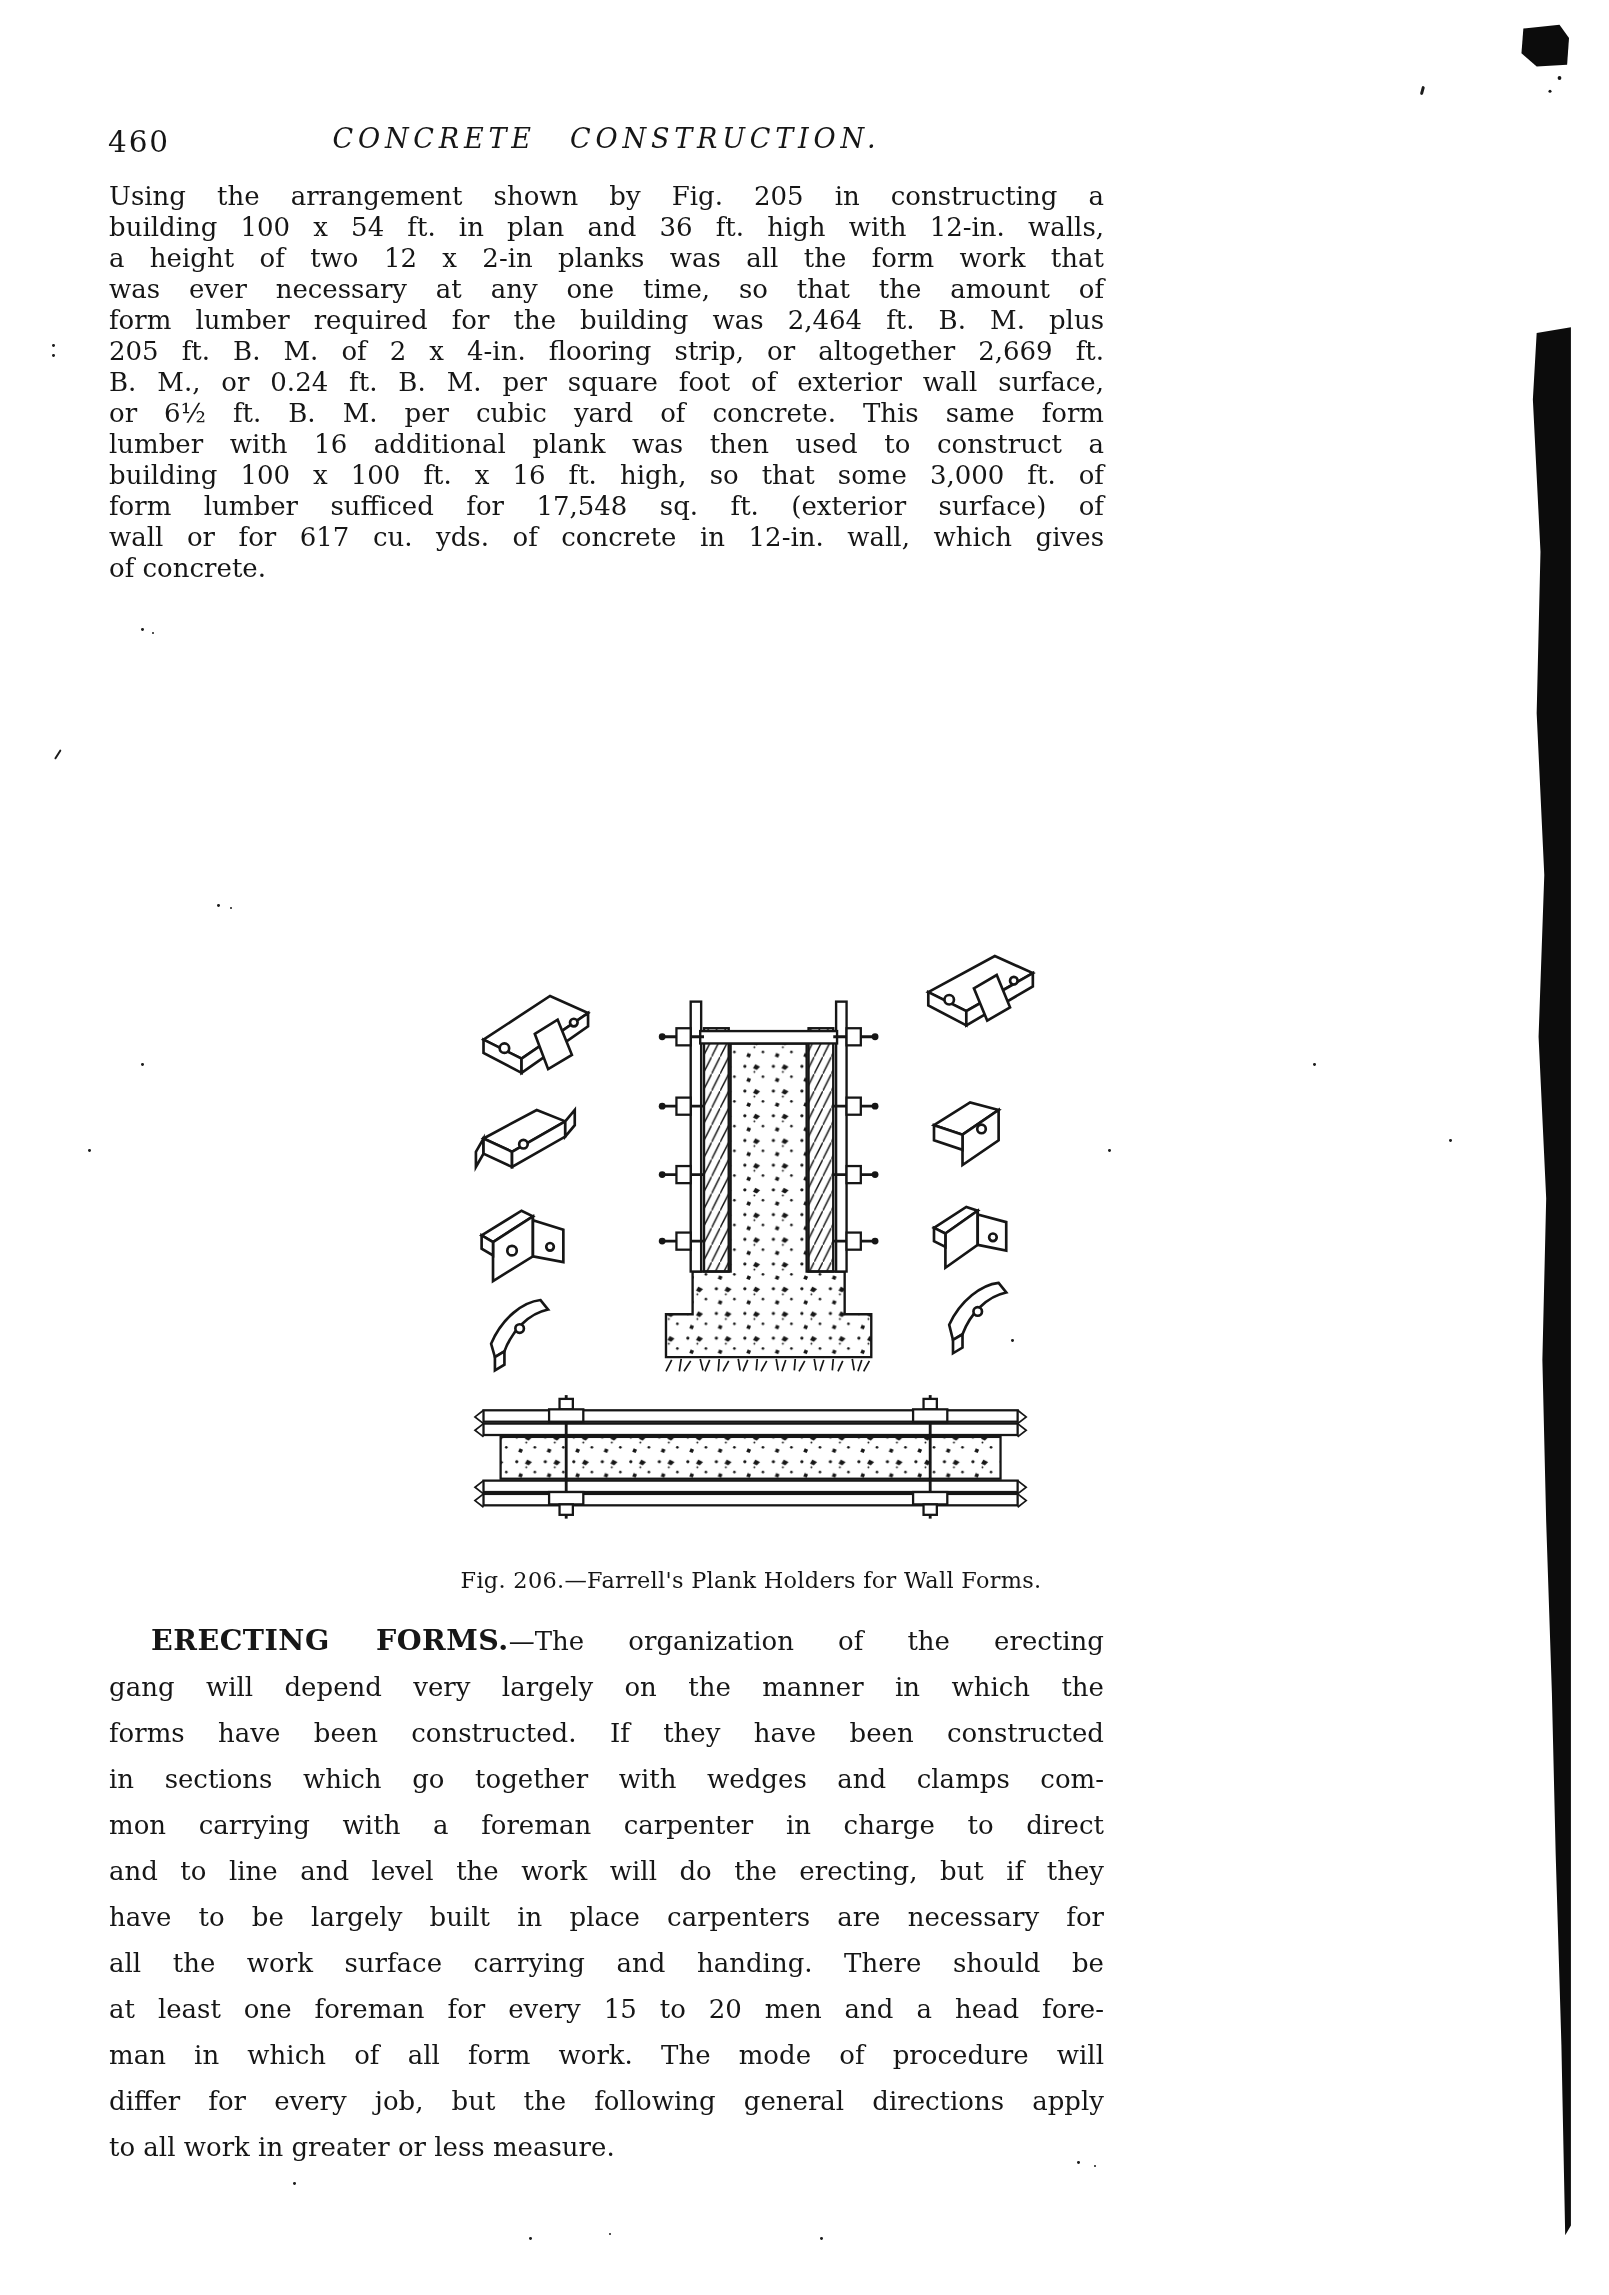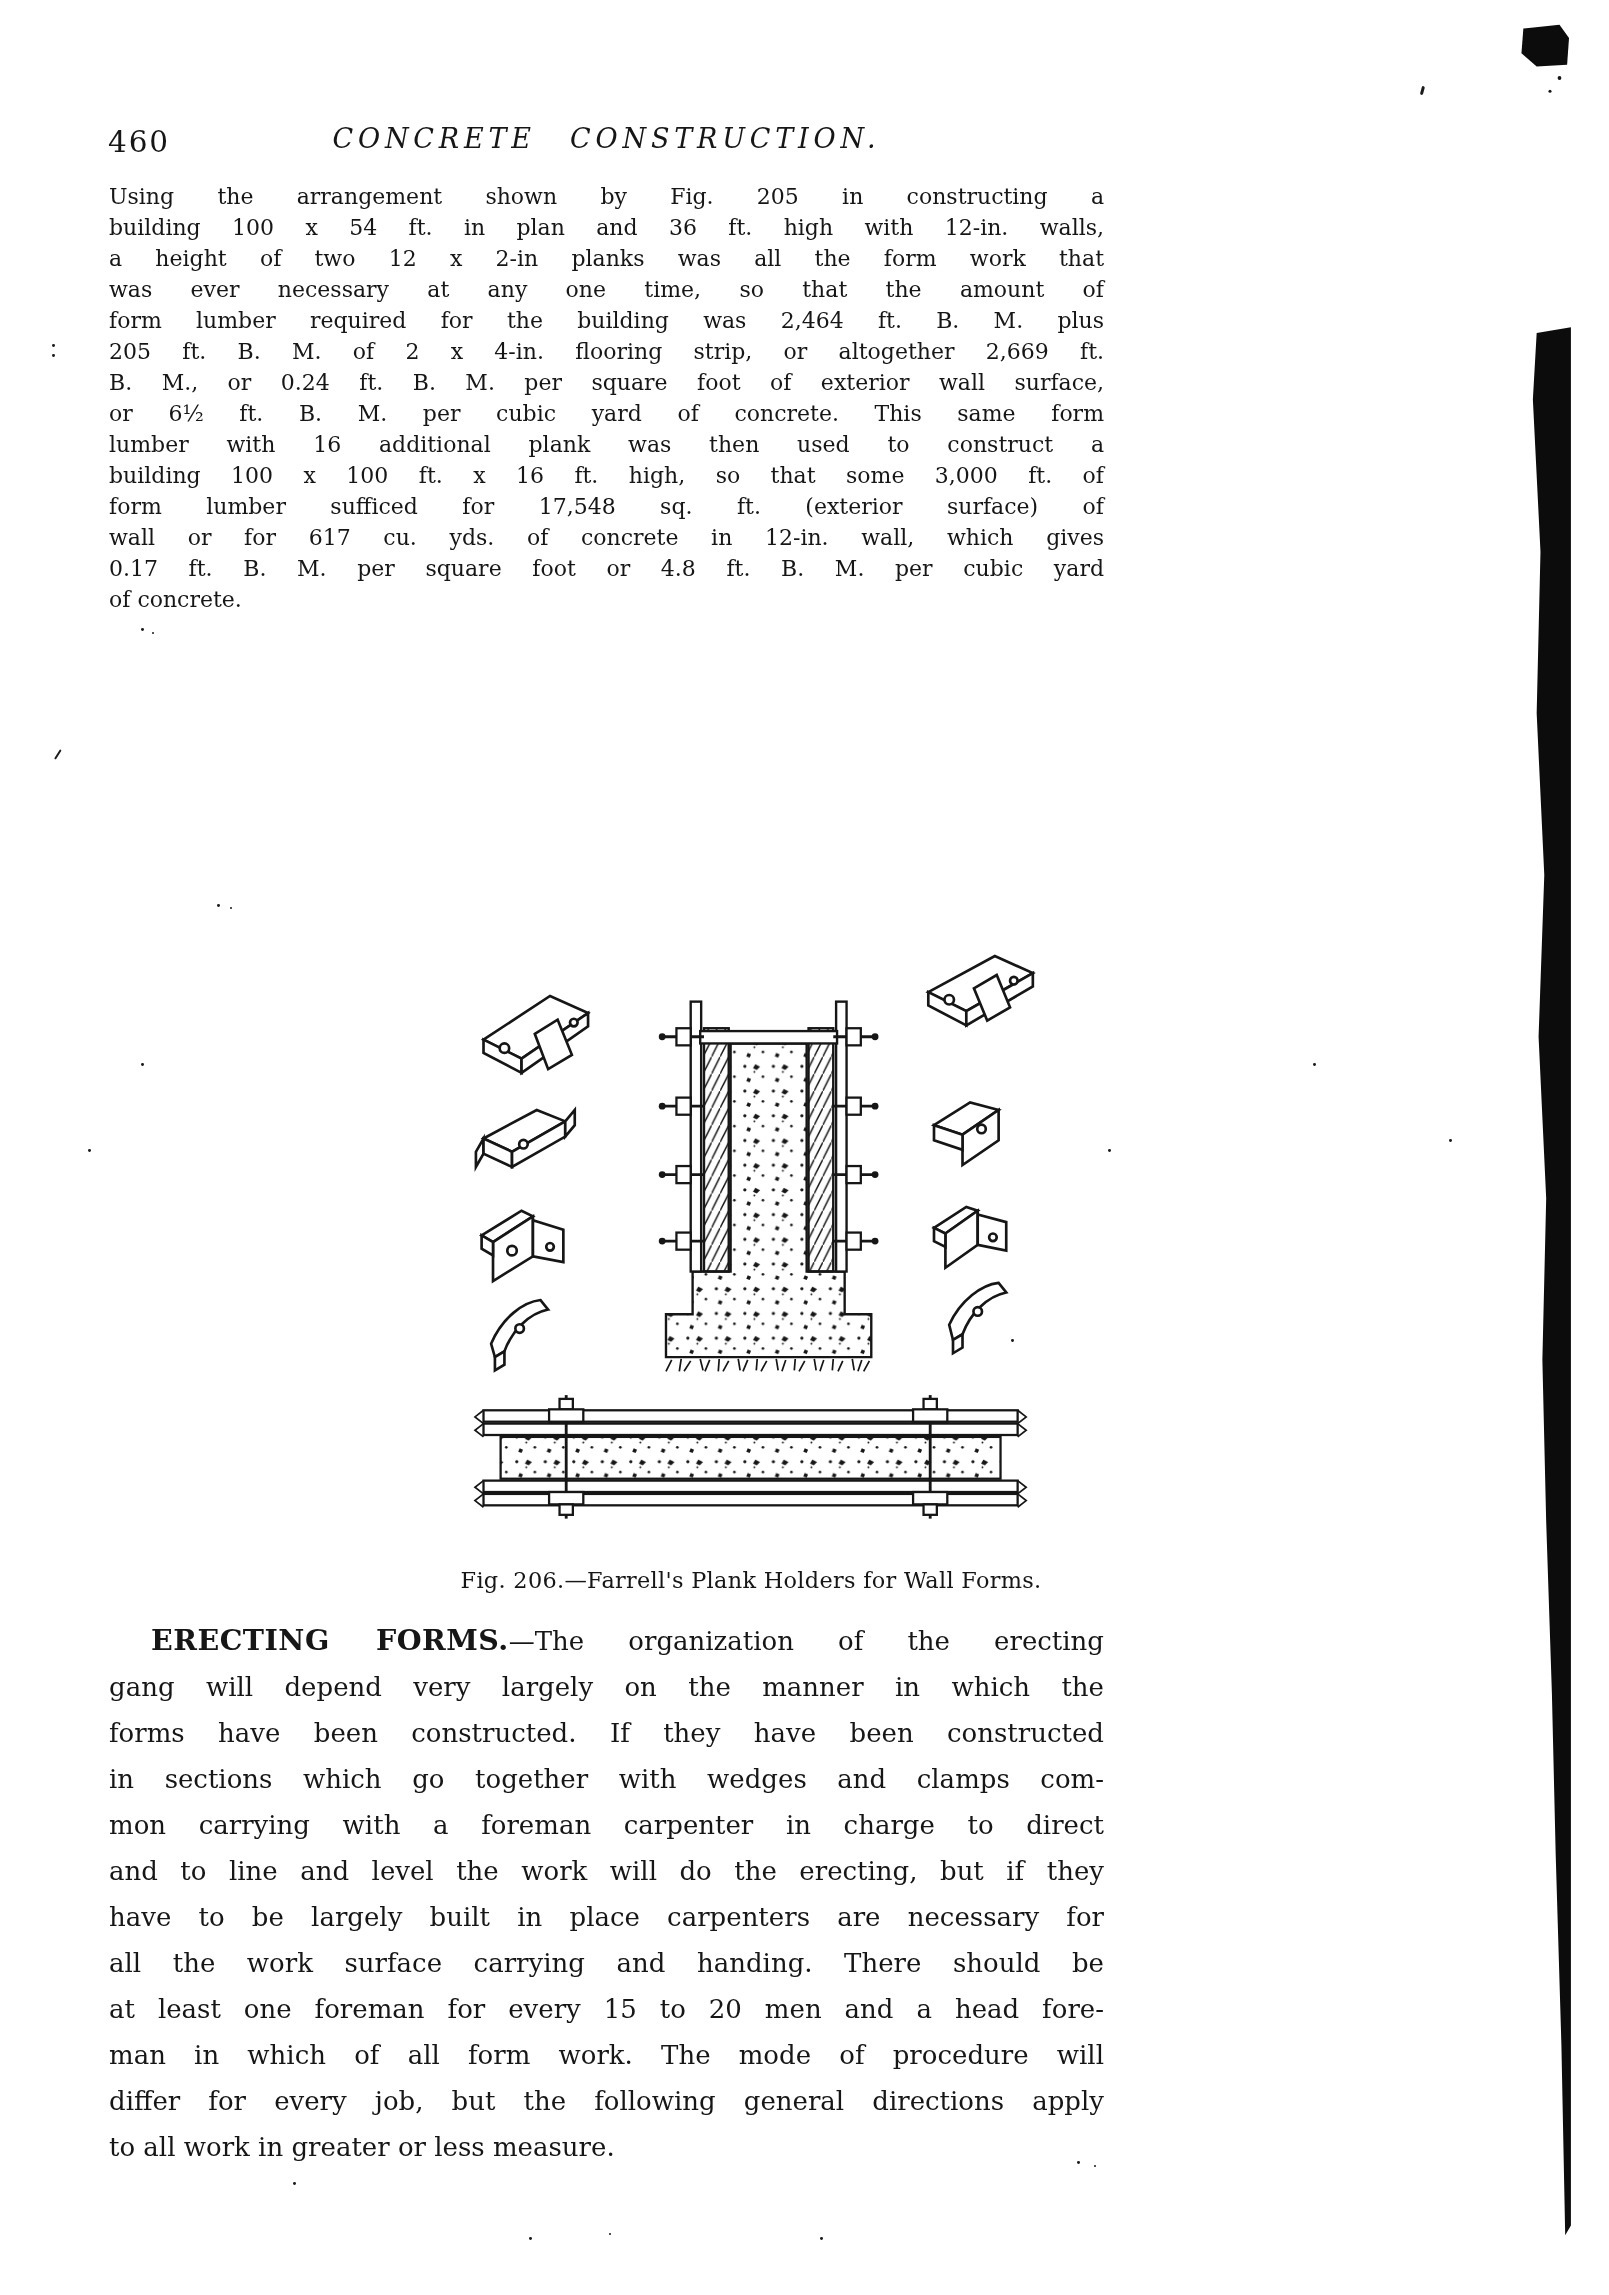--- a/index.html
+++ b/index.html
@@ -7,21 +7,21 @@
     width:1609px;height:2296px;position:relative;overflow:hidden;
     background:#ffffff;color:#161616;
     font-family:"DejaVu Serif","Liberation Serif",serif;
   }
   .folio{position:absolute;left:108px;top:125px;font-size:29.5px;letter-spacing:1.9px;}
   .running-head{
     position:absolute;left:109px;top:123px;width:995px;text-align:center;
     font-style:italic;font-size:27px;letter-spacing:4.8px;word-spacing:21px;
   }
   .para{position:absolute;left:109px;width:995px;}
-  .para1{top:181px;font-size:22px;line-height:31px;}
+  .para1{top:181px;font-size:26px;line-height:31px;}
   .para2{top:1617px;font-size:26px;line-height:46px;}
   .jline{text-align:justify;text-align-last:justify;}
   .jline.last{text-align-last:left;}
   .indent{text-indent:42px;}
   .lead{font-weight:bold;font-size:28.5px;letter-spacing:0.5px;}
   .caption{
     position:absolute;left:380px;top:1567px;width:742px;text-align:center;
     font-size:22.4px;letter-spacing:0.3px;
   }
   .figure-svg{position:absolute;left:455px;top:937px;}
@@ -42,21 +42,20 @@
     <div class="jline">a height of two 12 x 2-in planks was all the form work that</div>
     <div class="jline">was ever necessary at any one time, so that the amount of</div>
     <div class="jline">form lumber required for the building was 2,464 ft. B. M. plus</div>
     <div class="jline">205 ft. B. M. of 2 x 4-in. flooring strip, or altogether 2,669 ft.</div>
     <div class="jline">B. M., or 0.24 ft. B. M. per square foot of exterior wall surface,</div>
     <div class="jline">or 6½ ft. B. M. per cubic yard of concrete.  This same form</div>
     <div class="jline">lumber with 16 additional plank was then used to construct a</div>
     <div class="jline">building 100 x 100 ft. x 16 ft. high, so that some 3,000 ft. of</div>
     <div class="jline">form lumber sufficed for 17,548 sq. ft. (exterior surface) of</div>
     <div class="jline">wall or for 617 cu. yds. of concrete in 12-in. wall, which gives</div>
-    <div class="jline">0.17 ft. B. M. per square foot or 4.8 ft. B. M. per cubic yard</div>
     <div class="jline last">of concrete.</div>
   </div>
 
   <svg class="figure-svg" width="594" height="613" viewBox="0 0 625 645">
     <defs>
       <pattern id="stip" width="30" height="26" patternUnits="userSpaceOnUse">
         <circle cx="5" cy="6" r="1.7" fill="#161616"></circle>
         <path d="M16 4 l5 2.5 -3.5 3.5 -4 -2 z" fill="#161616"></path>
         <circle cx="24" cy="17" r="1.4" fill="#161616"></circle>
         <path d="M8 18 l3.5 1.5 -1.5 3.5 -3.5 -1.5 z" fill="#161616"></path>

